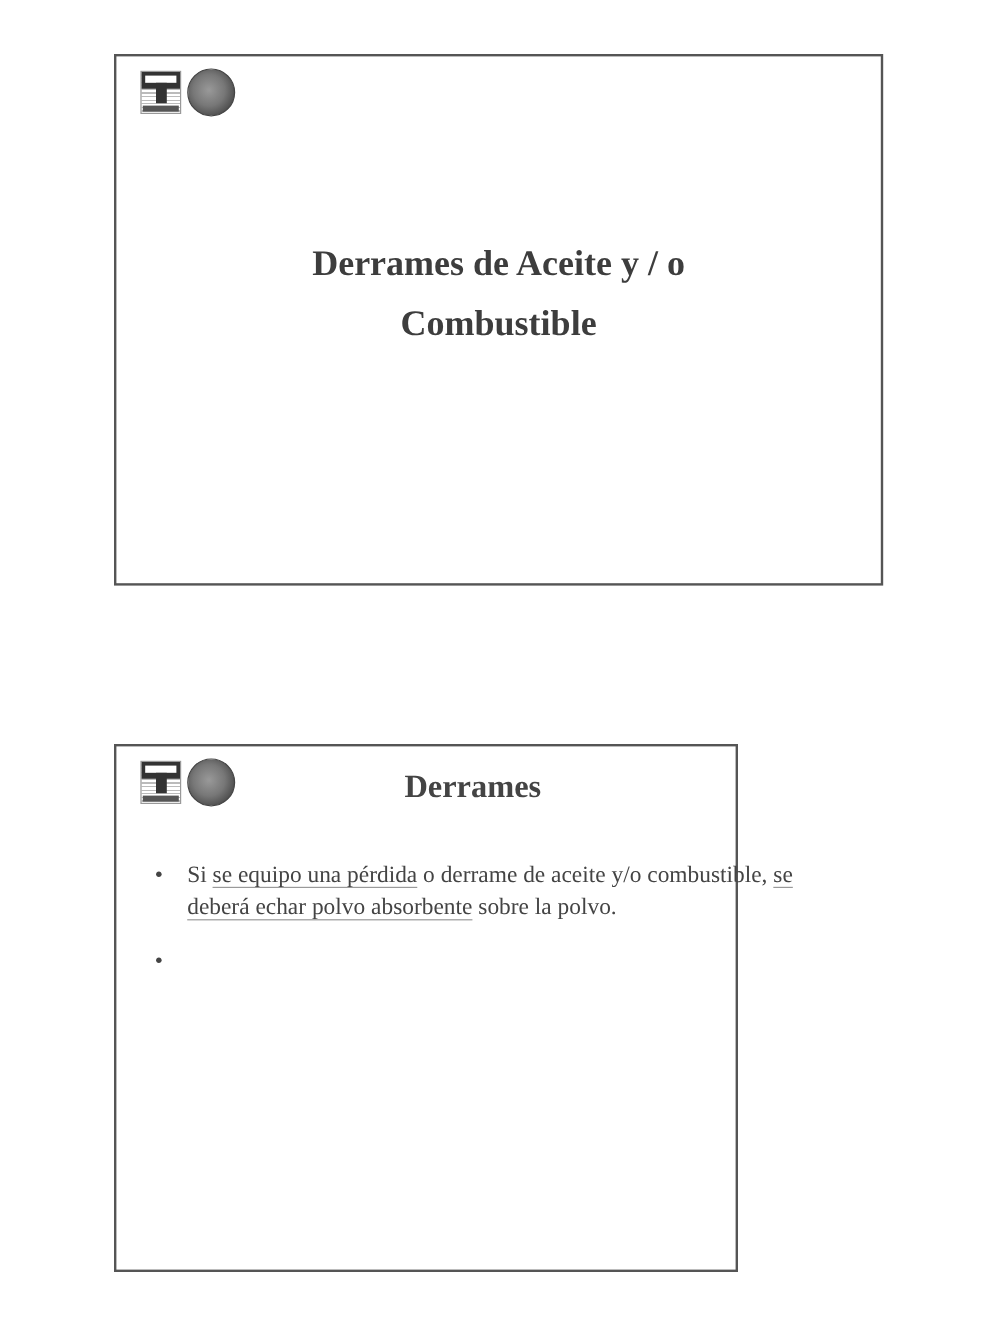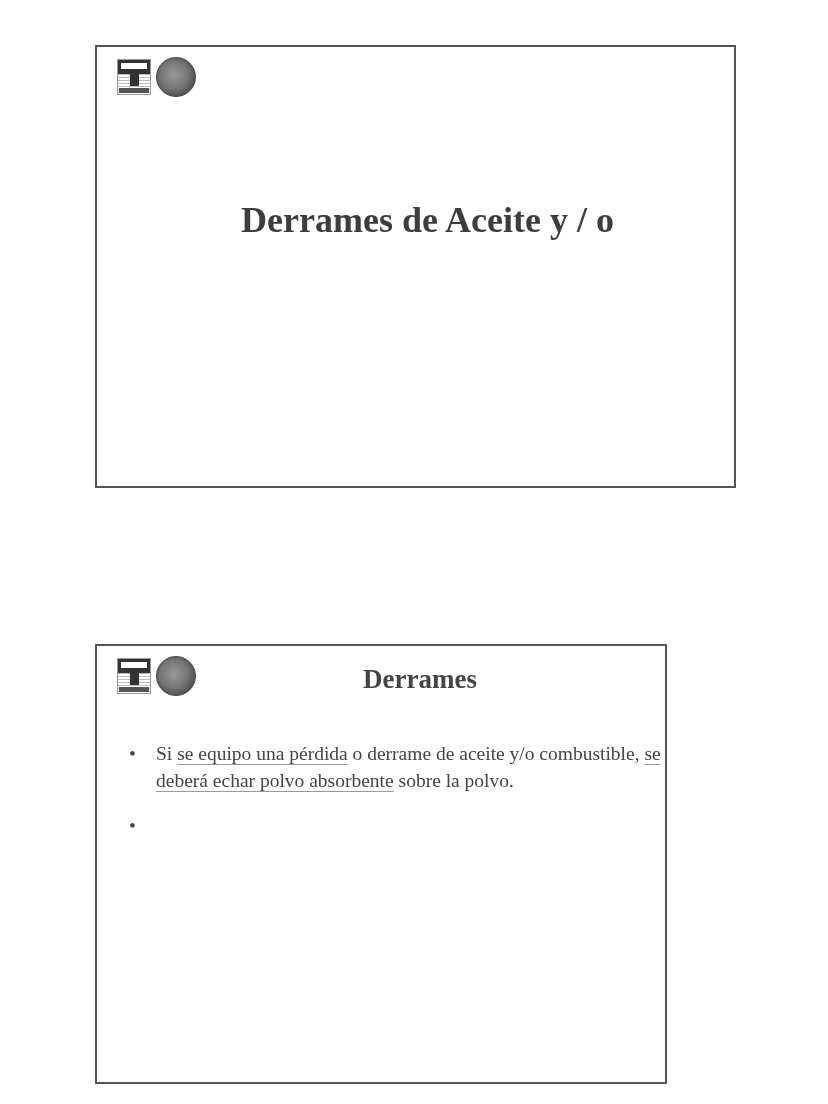--- a/index.html
+++ b/index.html
@@ -1,28 +1,28 @@
 <!DOCTYPE html>
 <html><head>
 <meta charset="utf-8">
 <style>
   html, body { margin:0; padding:0; }
   body { width:828px; height:1104px; background:#ffffff; position:relative; overflow:hidden;
          font-family:"Liberation Serif", serif; color:#444; }
   .slide { position:absolute; border:2px solid #555; background:#fff; box-sizing:border-box; }
   #slide1 { left:95px; top:45px; width:641px; height:443px; }
-  #slide2 { left:95px; top:644px; width:572px; height:440px; }
+  #slide2 { left:95px; top:620px; width:520px; height:440px; }
   .logos { position:absolute; left:20px; top:10px; display:flex; align-items:center; gap:5px; }
   .logo-t { width:34px; height:36px; position:relative; background:repeating-linear-gradient(#fff 0 2px,#bbb 2px 3px); border:1px solid #999; box-sizing:border-box; }
   .logo-t .top { position:absolute; left:0; top:0; width:100%; height:14px; background:#333; }
   .logo-t .bar { position:absolute; left:3px; top:3px; width:26px; height:6px; background:#fff; }
   .logo-t .stem { position:absolute; left:12px; top:9px; width:9px; height:17px; background:#333; }
   .logo-t .foot { position:absolute; left:1px; bottom:1px; width:30px; height:5px; background:#555; }
   .logo-seal { width:40px; height:40px; border-radius:50%; background:radial-gradient(circle at 45% 45%, #999 0%, #777 45%, #555 70%, #333 100%); border:1px solid #444; box-sizing:border-box; }
-  .title-main { position:absolute; left:12px; width:100%; top:148px; text-align:center; font-weight:bold; font-size:36px; line-height:50px; color:#3d3d3d; }
+  .title-main { position:absolute; left:0; width:100%; top:148px; text-align:center; font-weight:bold; font-size:30px; line-height:50px; color:#3d3d3d; }
   .title-sub { position:absolute; left:0; width:100%; top:18px; text-align:center; font-weight:bold; font-size:27px; color:#444; padding-left:78px; box-sizing:border-box; }
   .bullets { position:absolute; left:32px; top:94px; width:580px; margin:0; padding:0; list-style:none; font-size:19.5px; line-height:27px; color:#444; }
   .bullets li { position:relative; padding-left:27px; margin-bottom:18px; }
   .bullets li .dot { position:absolute; left:0; top:0; }
   .u { text-decoration:underline; text-decoration-color:#999; text-underline-offset:4px; }
 </style>
 </head>
 <body>
 
 <div id="slide1" class="slide">
@@ -30,20 +30,21 @@
     <div class="logo-t">
         <div class="top"></div>
         <div class="bar"></div>
         <div class="stem"></div>
         <div class="foot"></div>
       </div>
     <div class="logo-seal"></div>
   </div>
   <div class="title-main">
     <div>Derrames de Aceite y / o</div>
+    <div>Combustible</div>
   </div>
 </div>
 
 <div id="slide2" class="slide">
   <div class="logos">
     <div class="logo-t">
         <div class="top"></div>
         <div class="bar"></div>
         <div class="stem"></div>
         <div class="foot"></div>

